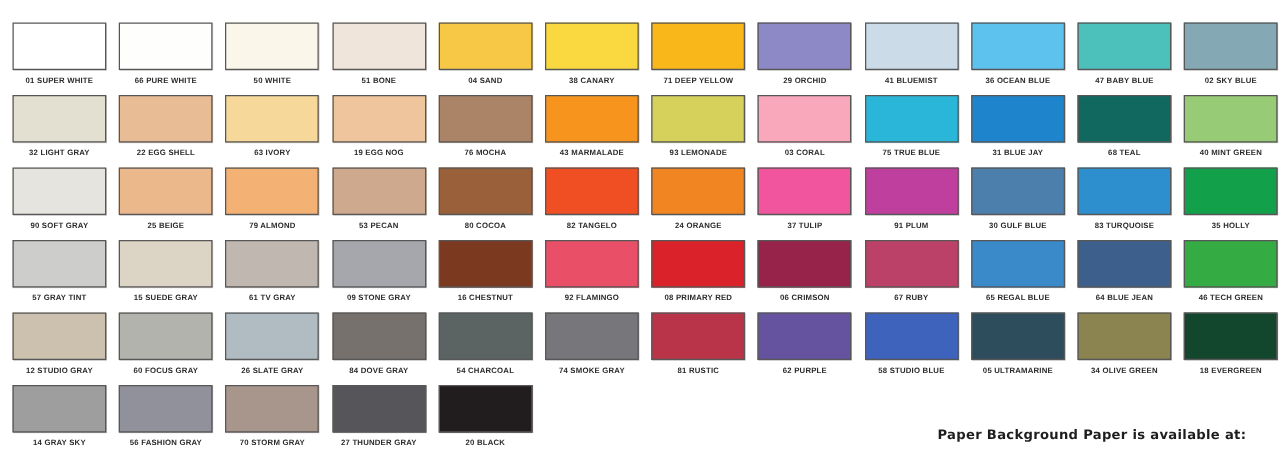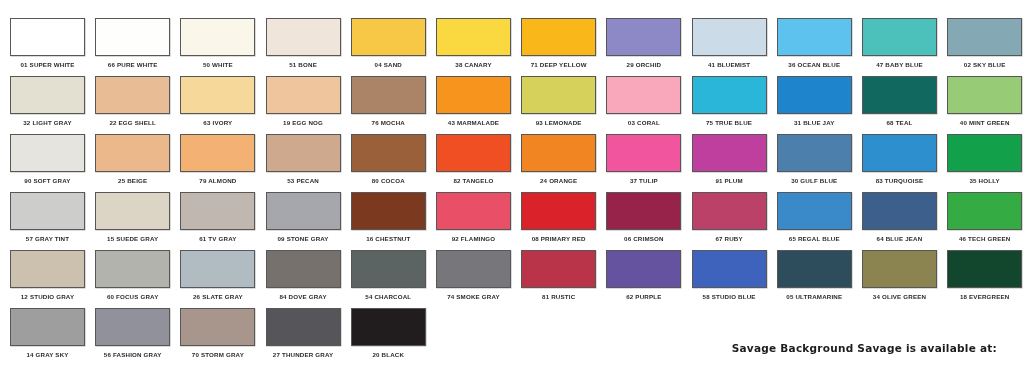--- a/index.html
+++ b/index.html
@@ -335,13 +335,13 @@
         <div class="swatch-chip" style="background: rgb(86, 86, 90);"></div>
         <div class="swatch-label">27 THUNDER GRAY</div>
       </div>
       <div class="swatch-cell" style="left: 348.8px;">
         <div class="swatch-chip" style="background: rgb(33, 28, 29);"></div>
         <div class="swatch-label">20 BLACK</div>
       </div>
     </div>
   </div>
 
-<div id="footer-note">Savage Background Savage is available at:</div>
+<div id="footer-note">Paper Background Paper is available at:</div>
 
 </body></html>

